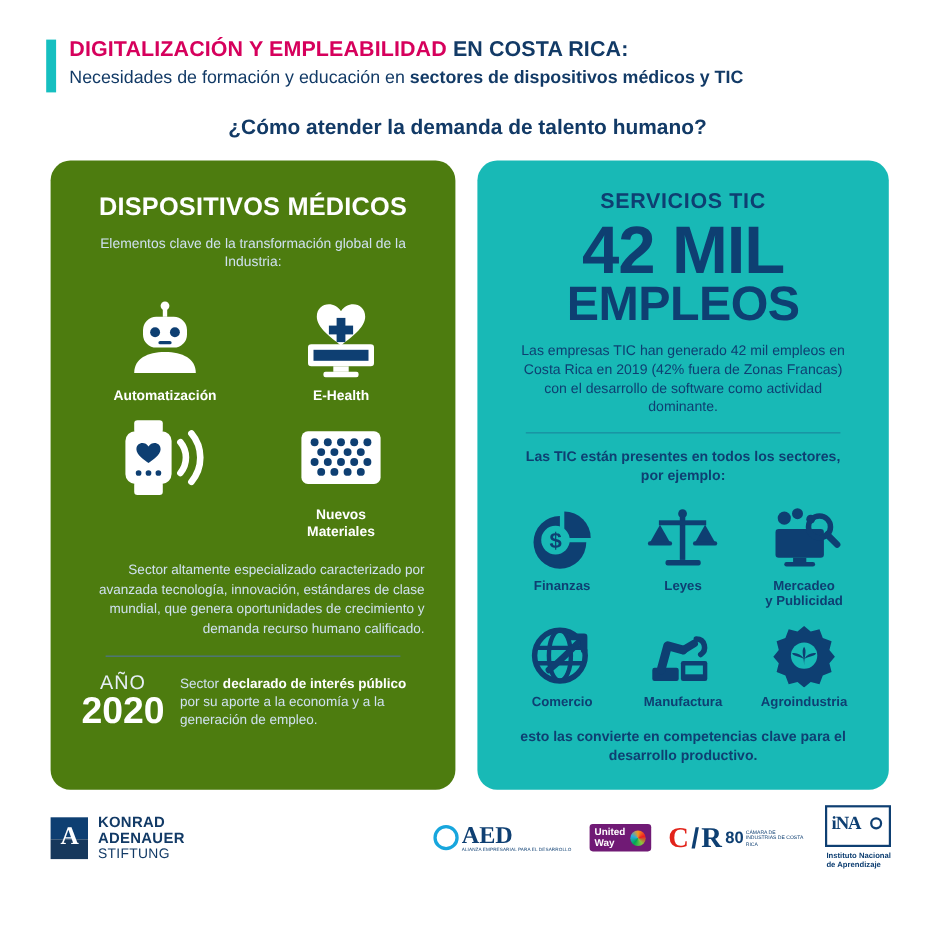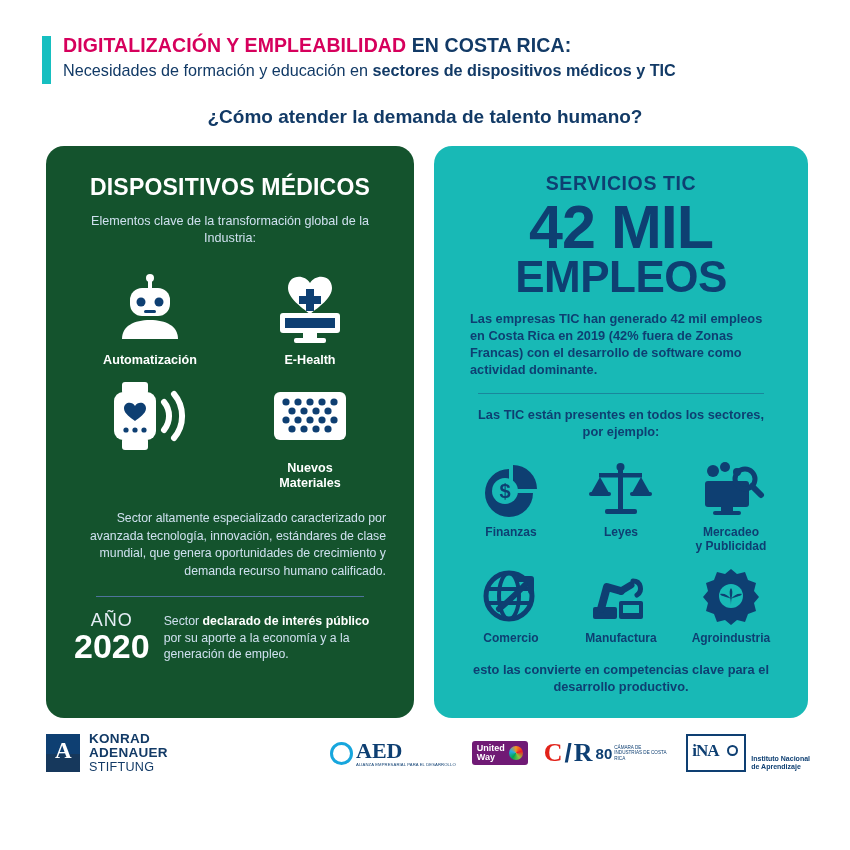--- a/index.html
+++ b/index.html
@@ -23,21 +23,21 @@
   .hdr-line2 b{font-weight:bold;}
 
   .question{
     text-align:center;font-size:19px;font-weight:bold;color:#123a66;
     margin-top:22px;
   }
 
   
   .panels{display:flex;gap:20px;padding:18px 42px 0 46px;align-items:stretch;}
   .panel{border-radius:18px;}
-  .panel-left{width:368px;background:#14532d;padding:20px 24px 26px;box-sizing:border-box;}
+  .panel-left{width:368px;background:#4d7c0f;padding:20px 24px 26px;box-sizing:border-box;}
   .panel-right{width:374px;background:#18b9b6;padding:18px 22px 22px;box-sizing:border-box;}
 
   .panel-left h2{
     margin:8px 0 0;text-align:center;color:#fff;font-size:23px;font-weight:bold;letter-spacing:.2px;
   }
   .left-sub{
     color:#cfe0ef;text-align:center;font-size:12.6px;line-height:1.35;margin:12px 6px 0;
   }
 
   .icon-grid{display:flex;flex-wrap:wrap;margin-top:16px;}
@@ -60,21 +60,21 @@
   
   .panel-right h2{
     margin:8px 0 0;text-align:center;color:#0e3f72;font-size:19.5px;font-weight:bold;letter-spacing:.6px;
   }
   .big-num{
     text-align:center;color:#0e3f72;font-weight:bold;line-height:.92;margin-top:4px;
   }
   .big-num .l1{font-size:61px;letter-spacing:-1px;display:block;}
   .big-num .l2{font-size:44px;letter-spacing:-.5px;display:block;margin-top:2px;}
   .right-para{
-    color:#0e3f72;font-size:12.8px;font-weight:bold;line-height:1.35;margin:12px 14px 0;
+    text-align:center;color:#0e3f72;font-size:12.8px;font-weight:normal;line-height:1.35;margin:12px 14px 0;
   }
   .divider-t{height:1.5px;background:#1b5f86;opacity:.55;margin:14px 22px 12px;}
   .right-sub{
     text-align:center;color:#0e3f72;font-size:12.8px;font-weight:bold;line-height:1.35;margin:0 16px;
   }
   .tic-grid{display:flex;flex-wrap:wrap;margin-top:10px;}
   .tic-cell{width:33.33%;box-sizing:border-box;text-align:center;padding:6px 1px 4px;}
   .tic-cell .glyph{height:62px;display:flex;align-items:flex-end;justify-content:center;}
   .tic-cell .cap{color:#0e3f72;font-size:12px;font-weight:bold;line-height:1.18;margin-top:6px;}
   .right-foot{
@@ -97,21 +97,21 @@
   .aed .txt{color:#0e3f72;font-size:22px;font-weight:bold;font-family:"Liberation Serif",serif;line-height:1;}
   .aed .tagline{font-size:4.2px;color:#0e3f72;display:block;letter-spacing:.1px;}
   .uw{background:#701a75;color:#fff;border-radius:3px;padding:3px 5px;font-size:9px;font-weight:bold;line-height:1.05;display:flex;align-items:center;gap:4px;}
   .uw .rainbow{width:14px;height:14px;border-radius:50%;background:conic-gradient(#f7941e,#ed1c24,#8dc63f,#00a651,#27aae1,#f7941e);}
   .cicr{display:flex;align-items:center;gap:2px;}
   .cicr .c{color:#e2231a;font-size:26px;font-weight:bold;font-family:"Liberation Serif",serif;line-height:1;}
   .cicr .slash{color:#0e3f72;font-size:26px;font-weight:bold;line-height:1;}
   .cicr .r{color:#0e3f72;font-size:26px;font-weight:bold;font-family:"Liberation Serif",serif;line-height:1;}
   .cicr .eighty{color:#0e3f72;font-size:15px;font-weight:bold;line-height:1;margin-left:1px;}
   .cicr .sub{font-size:4.6px;color:#0e3f72;line-height:1.2;max-width:56px;}
-  .ina{display:flex;align-items:flex-end;gap:5px;}
+  .ina{display:flex;align-items:flex-end;gap:5px;flex-direction:column;}
   .ina .box{border:2px solid #0e3f72;width:56px;height:34px;position:relative;}
   .ina .box .ina-txt{position:absolute;left:4px;top:5px;font-size:17px;font-weight:bold;color:#0e3f72;font-family:"Liberation Serif",serif;letter-spacing:-1px;}
   .ina .box .dot{position:absolute;right:6px;top:9px;width:7px;height:7px;border-radius:50%;border:2px solid #0e3f72;}
   .ina .cap{font-size:5.2px;color:#0e3f72;line-height:1.25;max-width:70px;}
   .ina .cap .big{font-size:7px;font-weight:bold;}
 </style>
 </head>
 <body>
 
 <div class="page">

